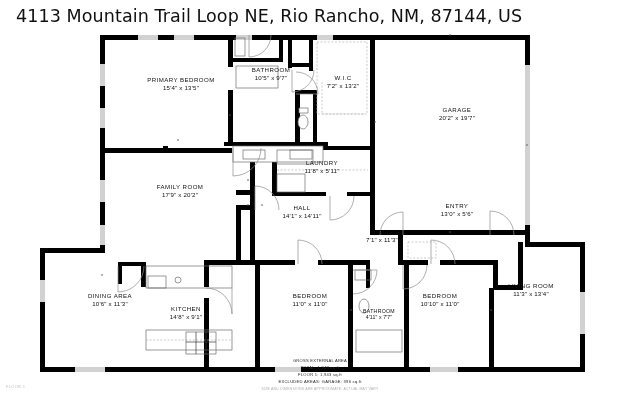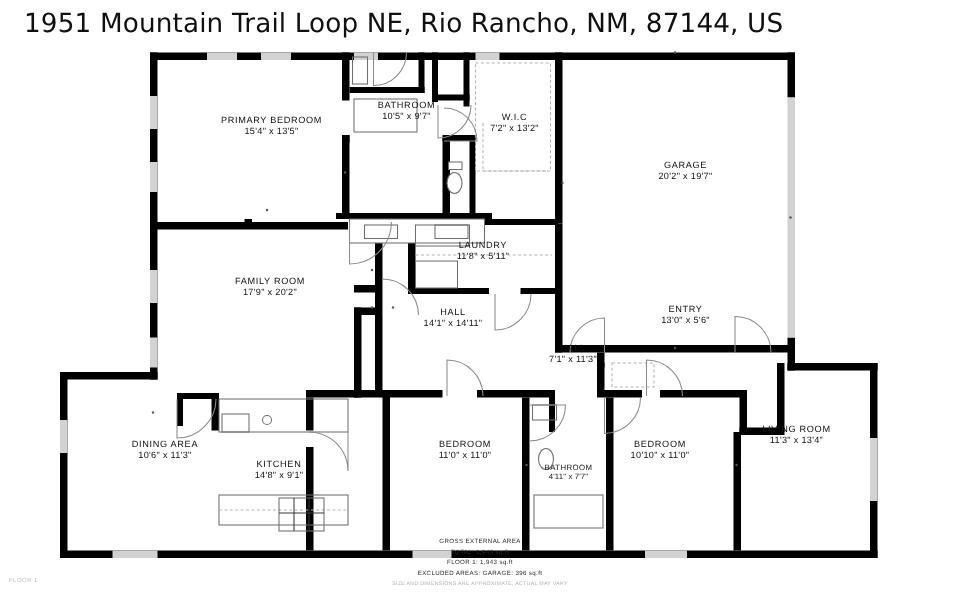--- a/index.html
+++ b/index.html
@@ -99,21 +99,21 @@
     text-anchor: start;
   }
   .dot { fill: #555555; }
 </style>
 </head>
 <body>
 
 <div id="page">
 
   <div id="title-bar">
-    <div id="address-title">1951 Mountain Trail Loop NE, Rio Rancho, NM, 87144, US</div>
+    <div id="address-title">4113 Mountain Trail Loop NE, Rio Rancho, NM, 87144, US</div>
   </div>
 
   <div id="plan-wrap">
     <svg id="floorplan" viewBox="0 0 640 370" xmlns="http://www.w3.org/2000/svg">
 
       <g>
 
         <rect class="wall" x="100" y="5" width="430" height="5"></rect>
 
         <rect class="wall" x="525" y="5" width="5" height="30"></rect>

